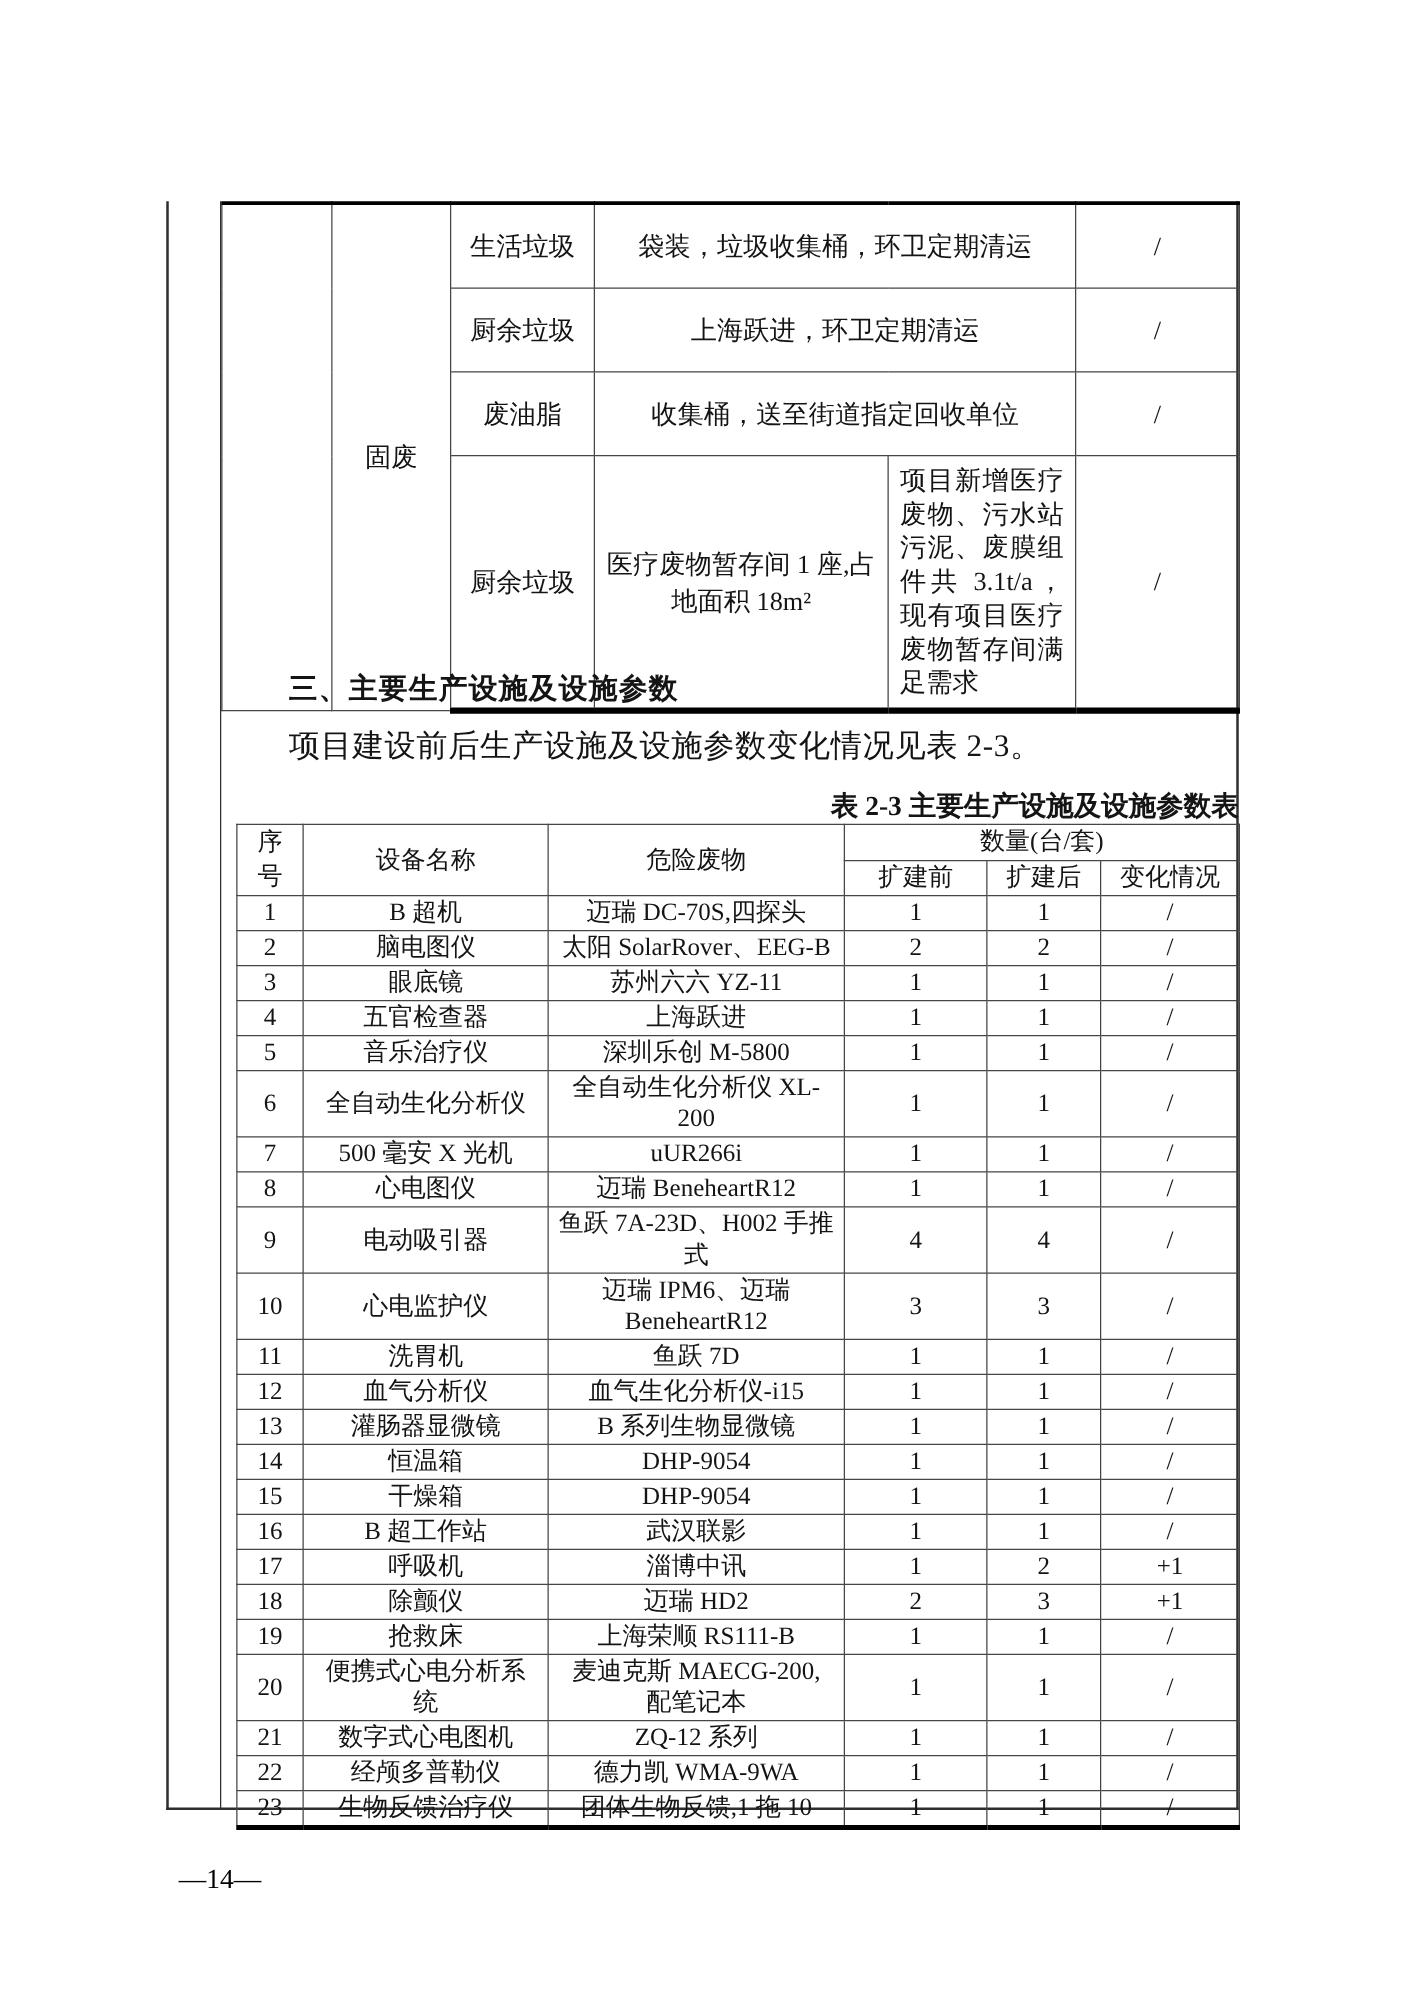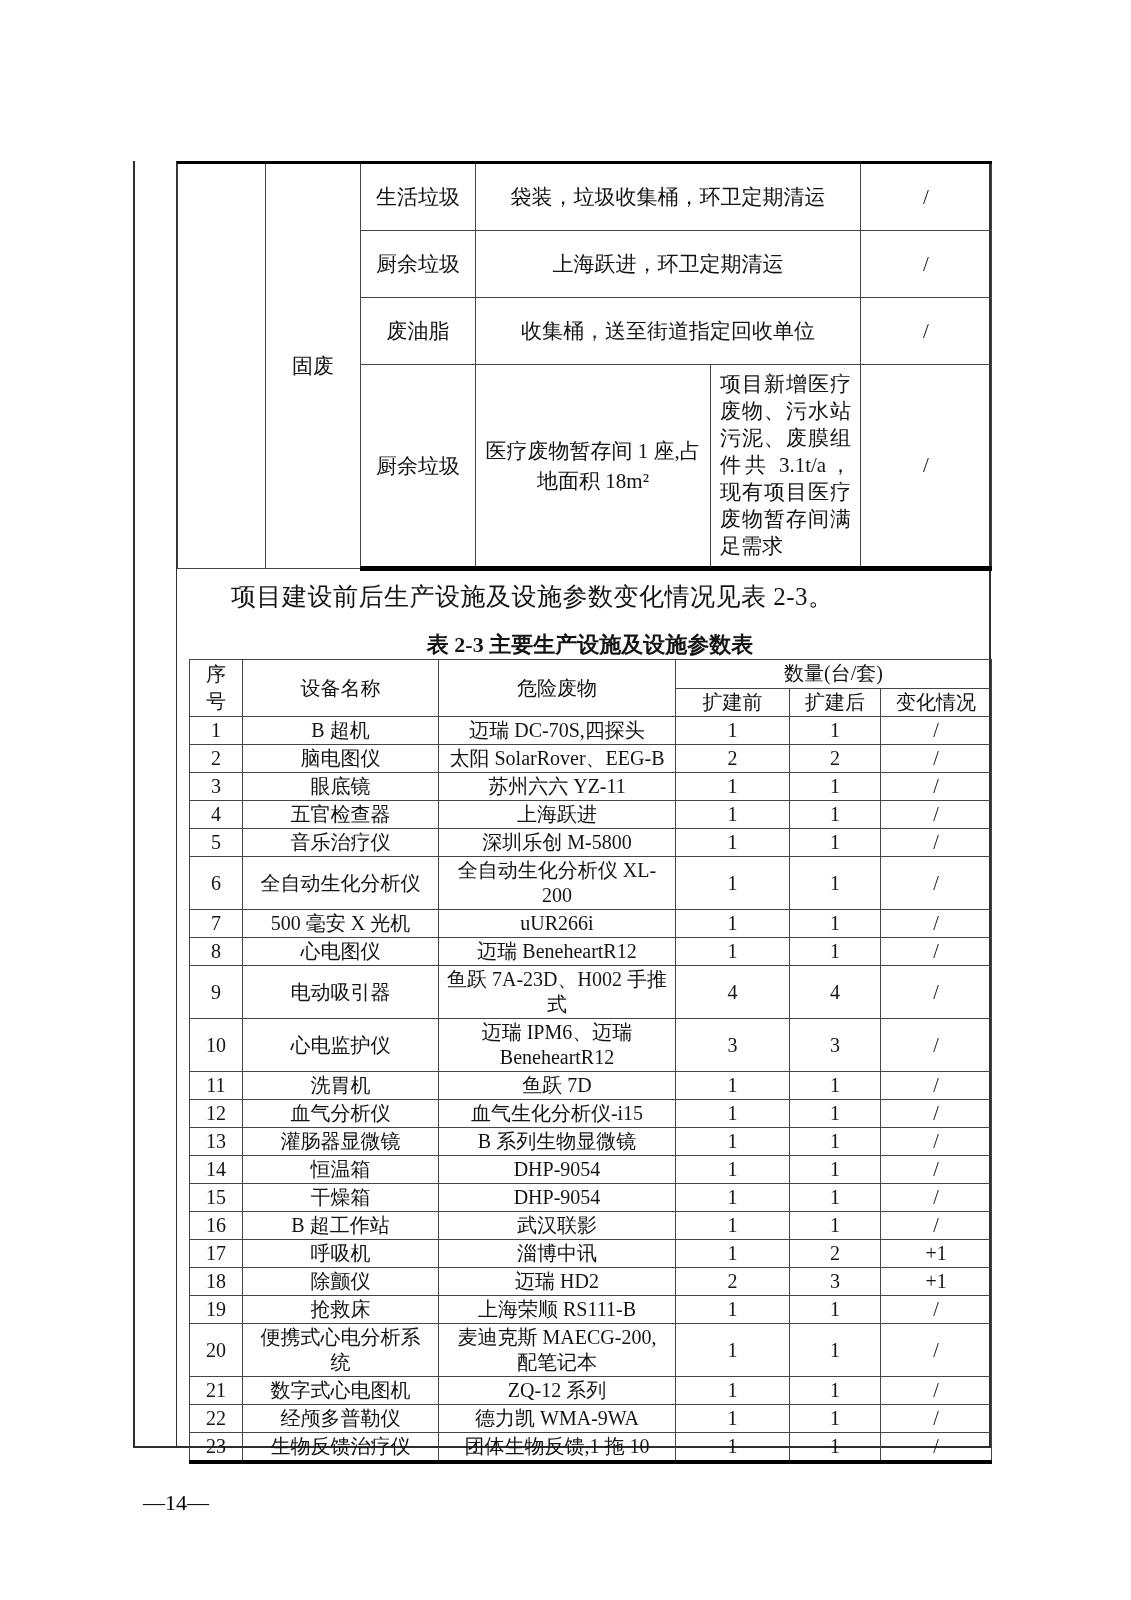--- a/index.html
+++ b/index.html
@@ -24,21 +24,21 @@
   table.waste { border-top:3px solid #000; }
   table.waste tr:last-child td { border-bottom:5px solid #000; }
   table.waste td.note {
     text-align:justify; padding:4px 9px; line-height:27px;
   }
   table.waste td.desc2 { line-height:30px; }
 
   
   .sec-heading  { position:absolute; left:231px; top:535px; font-size:23px; font-weight:bold; letter-spacing:1px; }
   .sec-par      { position:absolute; left:231px; top:580px; font-size:25px; letter-spacing:0.5px; }
-  .table-title  { position:absolute; left:189px; top:630px; width:802px; text-align:center; font-size:22px; font-weight:bold; }
+  .table-title  { position:absolute; left:189px; top:630px; width:802px; text-align:right; font-size:22px; font-weight:bold; }
 
   
   table.equip {
     position:absolute; left:189px; top:659px; width:802px;
     border-collapse:collapse; table-layout:fixed;
     font-size:20px;
   }
   table.equip th, table.equip td {
     border:1px solid #454545; text-align:center; vertical-align:middle;
     font-weight:normal; padding:1px 4px; line-height:25px;
@@ -92,20 +92,21 @@
     </tr>
     <tr style="height:204px">
       <td>厨余垃圾</td>
       <td class="desc2">医疗废物暂存间 1 座,占地面积 18m²</td>
       <td class="note">项目新增医疗废物、污水站污泥、废膜组件共 3.1t/a，现有项目医疗废物暂存间满足需求</td>
       <td>/</td>
     </tr>
   </tbody>
     </table>
 
+  <div class="sec-heading">三、主要生产设施及设施参数</div>
   <div class="sec-par">项目建设前后生产设施及设施参数变化情况见表 2-3。</div>
   <div class="table-title">表 2-3 主要生产设施及设施参数表</div>
 
   <table class="equip">
     <colgroup>
       <col style="width:53px">
         <col style="width:196px">
         <col style="width:237px">
       <col style="width:114px">
         <col style="width:91px">

